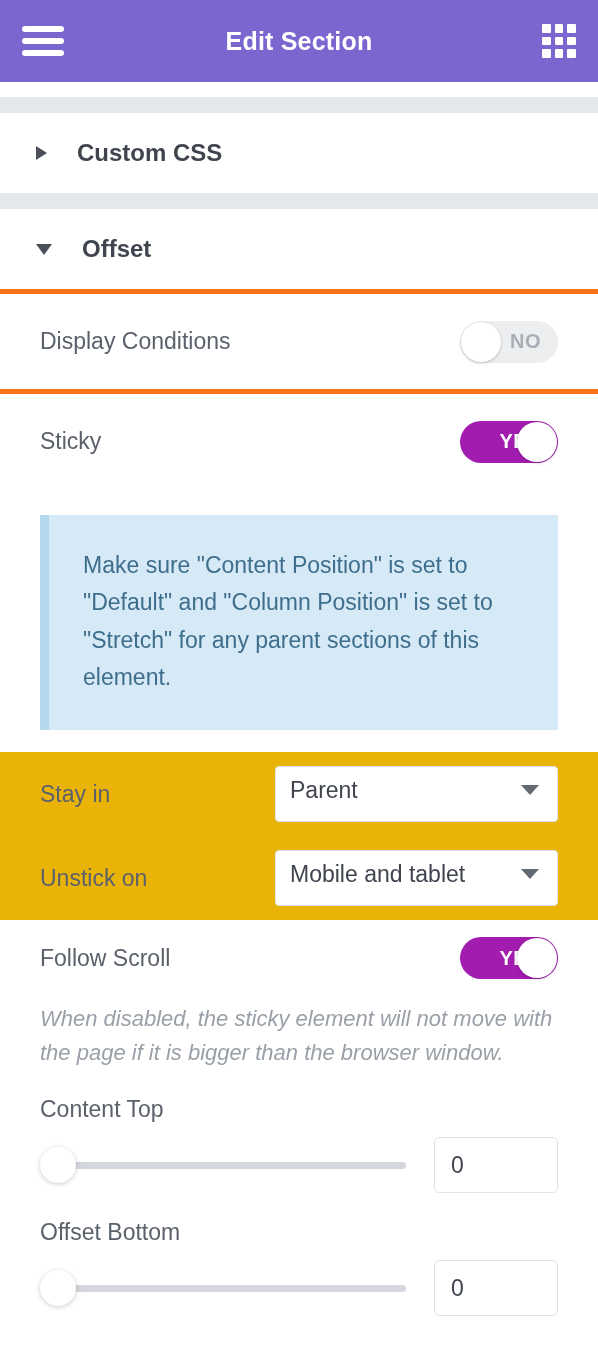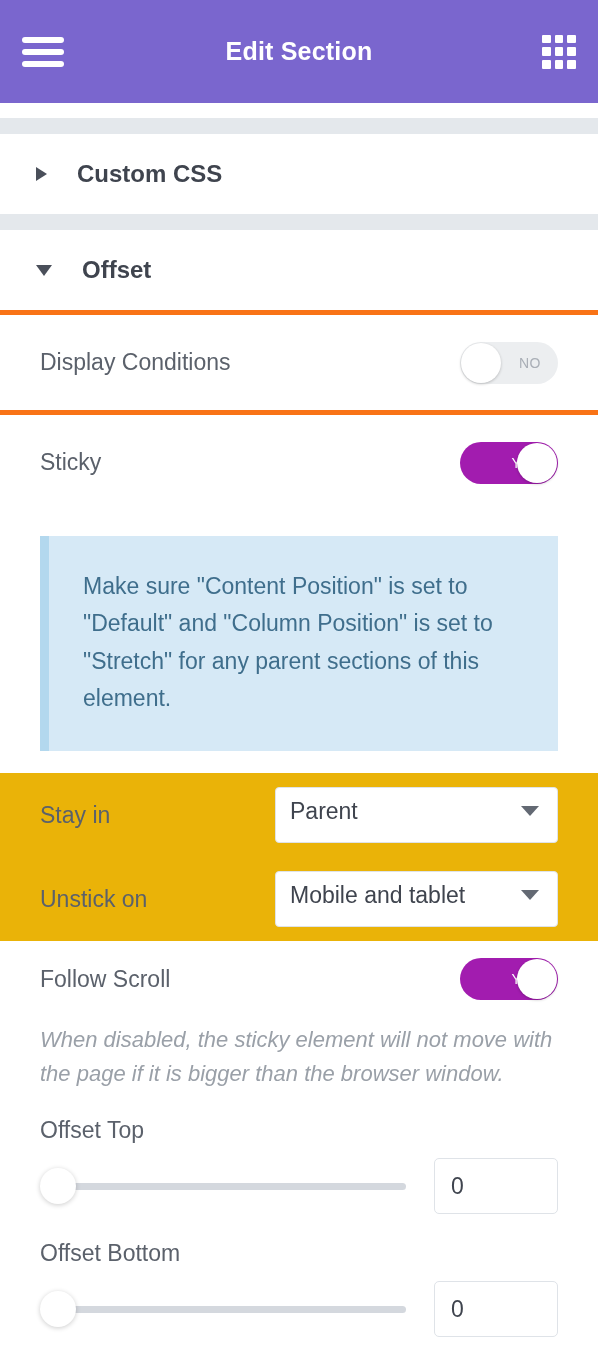--- a/index.html
+++ b/index.html
@@ -15,21 +15,21 @@
 
   .panel {
     width: 598px;
     height: 1348px;
     position: relative;
     background: #ffffff;
   }
 
   
   .header {
-    height: 103px;
+    height: 82px;
     background: #7a66ce;
     display: flex;
     align-items: center;
     justify-content: space-between;
     padding: 0 22px;
     position: relative;
   }
   .hamburger-icon {
     width: 42px;
     height: 30px;
@@ -132,22 +132,22 @@
     border-radius: 21px;
     position: relative;
     cursor: pointer;
     display: flex;
     align-items: center;
     flex: 0 0 auto;
   }
   .switch.off { background: #eceef0; justify-content: flex-end; }
   .switch.on  { background: #a21caf; justify-content: flex-end; }
   .switch .state {
-    font-size: 14px;
-    font-weight: normal;
+    font-size: 20px;
+    font-weight: bold;
     letter-spacing: .5px;
     padding: 0 17px;
   }
   .switch.off .state { color: #a9aeb6; }
   .switch.on  .state { color: #ffffff; }
   .switch .knob {
     position: absolute;
     top: 1px;
     width: 40px;
     height: 40px;
@@ -347,21 +347,21 @@
   <div class="row" style="height:76px;">
     <span class="row-label">Follow Scroll</span>
     <div class="switch on">
       <span class="state">YES</span>
       <span class="knob"></span>
     </div>
   </div>
 
   <div class="helper">When disabled, the sticky element will not move with the page if it is bigger than the browser window.</div>
 
-  <div class="slider-label">Offset Top</div>
+  <div class="slider-label">Content Top</div>
   <div class="slider-row">
     <div class="slider">
       <div class="slider-track"></div>
       <div class="slider-thumb"></div>
     </div>
     <div class="number-input">0</div>
   </div>
 
   <div class="slider-label">Offset Bottom</div>
   <div class="slider-row">

